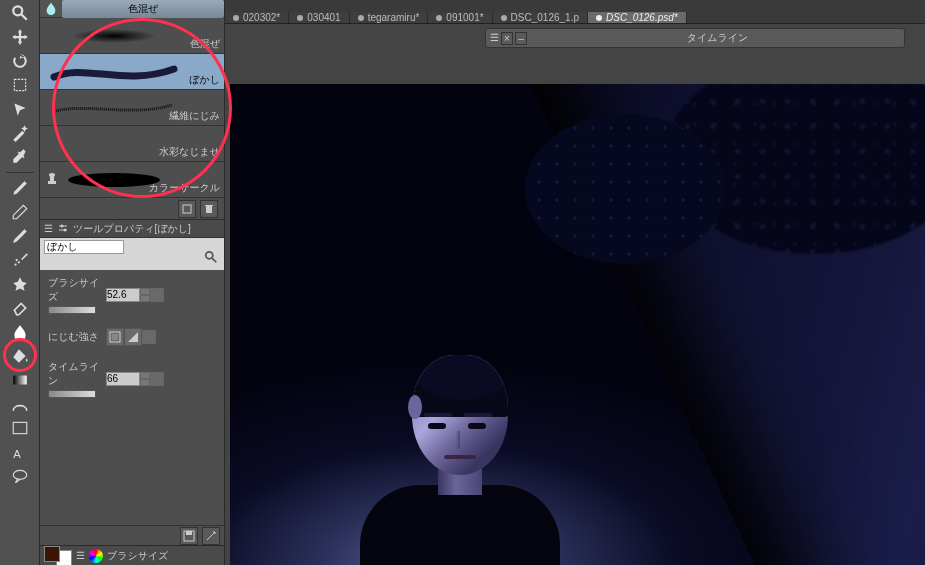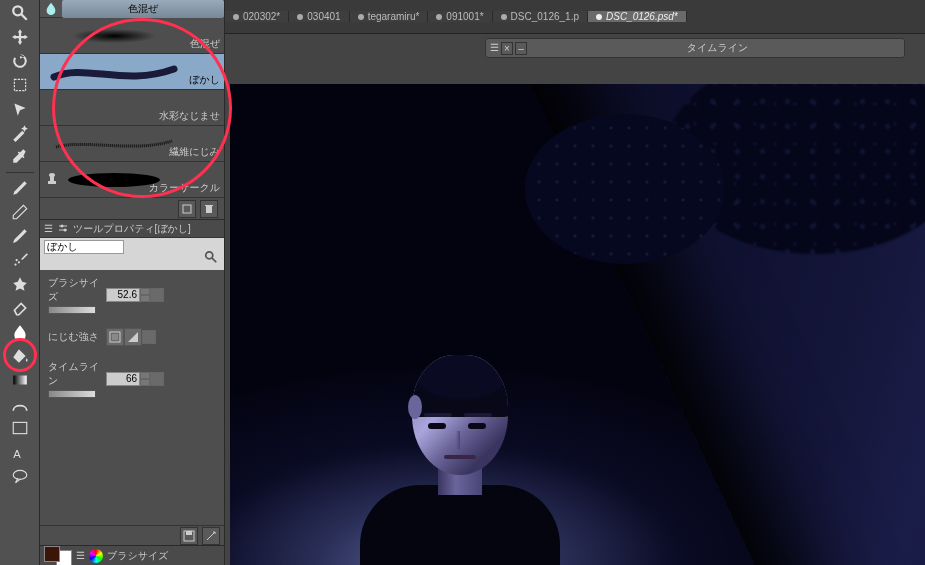--- a/index.html
+++ b/index.html
@@ -27,39 +27,39 @@
 .brush-footer { height: 22px; display: flex; justify-content: flex-end; align-items: center; gap: 4px; padding-right: 6px; border-bottom: 1px solid #2a2a2a; }
 .mini-btn { width: 18px; height: 18px; border: 1px solid #333; background: #5a5a5a; cursor: pointer; display:flex; align-items:center; justify-content:center; }
 
 .prop-header { height: 18px; background: #4a4a4a; display: flex; align-items: center; padding-left: 4px; border-bottom: 1px solid #333; gap: 4px; }
 .prop-input-row { background: #d6d6d6; color: #222; height: 32px; padding: 2px 4px; display:flex; align-items:flex-start; position:relative;}
 .prop-input { width: 80px; height: 14px; background: #fff; border: 1px solid #999; padding: 0 2px; font-size:10px; }
 .prop-body { padding: 6px 8px; display: flex; flex-direction: column; gap: 14px; }
 .prop-row { display: flex; align-items: center; gap: 0; }
 .prop-label { width: 58px; font-size: 10px; }
 .slider-group { display:flex; flex-direction:column; gap:2px; }
-.value-box { width: 34px; height: 14px; background: #ccc; color: #000; border: 1px solid #888; text-align: right; padding-right: 2px; }
+.value-box { width: 34px; height: 14px; background: #ccc; color: #000; border: 1px solid #888; text-align: left; padding-right: 2px; }
 .slider { width: 48px; height: 8px; background: linear-gradient(to right,#888,#ddd); border: 1px solid #555; }
 .stepper { width: 10px; height: 14px; display:flex; flex-direction:column; }
 .stepper div { flex:1; border:1px solid #666; background:#777; }
 .link-icon { width:14px; height:14px; border:1px solid #666; background:#6a6a6a; }
 .opt-btn { width:18px; height:18px; border:1px solid #555; background:#6a6a6a; display:flex; align-items:center; justify-content:center; }
 
 .prop-footer { height: 20px; display:flex; justify-content:flex-end; align-items:center; gap:4px; padding-right:4px; border-top:1px solid #333; }
 
 .color-strip { display:flex; align-items:center; height:20px; padding:0 4px; gap:4px; border-top:1px solid #2a2a2a; background:#4a4a4a; }
 .color-swatches { position:relative; width:28px; height:20px; }
 .swatch-back { position:absolute; right:0; bottom:0; width:16px; height:16px; background:#fff; border:1px solid #888; }
 .swatch-front { position:absolute; left:0; top:0; width:16px; height:16px; background:#3a1508; border:1px solid #888; }
 .color-wheel { width:14px; height:14px; border-radius:50%; background: conic-gradient(red,yellow,lime,cyan,blue,magenta,red); }
 
 .big-circle { position:absolute; border:3px solid #ff3050; border-radius:50%; width:180px; height:180px; left:12px; top:18px; pointer-events:none; z-index:10; }
 
 .main-area { flex: 1; display: flex; flex-direction: column; background: #444; position:relative; }
-.tab-bar { height: 34px; background: #3a3a3a; display: flex; align-items: center; border-bottom:1px solid #222; }
+.tab-bar { height: 24px; background: #3a3a3a; display: flex; align-items: flex-end; border-bottom:1px solid #222; }
 .tab { display: flex; align-items: center; gap: 4px; padding: 0 8px; border-right: 1px solid #2a2a2a; color: #bbb; cursor: pointer; background:#3e3e3e; }
 .tab-dot { width:6px; height:6px; border-radius:50%; background:#aaa; }
 .tab.active { background: #6a6a6a; color: #eee; font-style: italic; }
 .tab.active .tab-dot { background:#eee; }
 
 .sub-bar { margin-top:4px; height: 20px; width: 420px; background: #5a5a5a; margin-left: 260px; display:flex; align-items:center; border:1px solid #333; border-radius:3px; }
 .sub-bar-left { display:flex; gap:2px; padding:0 4px; }
 .sub-bar-title { flex:1; text-align:center; }
 
 .canvas { position:absolute; left:5px; right:0; top:84px; bottom:0; background:#040410; overflow:hidden; }
@@ -222,30 +222,30 @@
     </div>
     <div class="brush-item selected">
       <div class="brush-thumb">
           <svg width="140" height="26" viewBox="0 0 140 26">
             <path d="M10 18 C 40 4, 80 28, 130 10" stroke="#1a1a3a" stroke-width="7" fill="none" stroke-linecap="round"></path>
           </svg>
         </div>
       <span class="brush-label">ぼかし</span>
     </div>
     <div class="brush-item">
-      <div class="brush-thumb"></div>
-      <span class="brush-label">水彩なじませ</span>
-    </div>
-    <div class="brush-item">
       <div class="brush-thumb">
           <svg width="140" height="26" viewBox="0 0 140 26">
             <path d="M12 16 C 40 8, 90 22, 128 10" stroke="#111" stroke-width="3" fill="none" stroke-dasharray="1 1"></path>
           </svg>
         </div>
       <span class="brush-label">繊維にじみ</span>
+    </div>
+    <div class="brush-item">
+      <div class="brush-thumb"></div>
+      <span class="brush-label">水彩なじませ</span>
     </div>
     <div class="brush-item">
       <span><svg width="16" height="16" viewBox="0 0 16 16" fill="#ccc">
             <rect x="4" y="10" width="8" height="3"></rect>
             <rect x="6" y="5" width="4" height="5"></rect>
             <ellipse cx="8" cy="4" rx="3" ry="2"></ellipse>
           </svg></span>
       <div class="brush-thumb" style="width:100px">
           <svg width="100" height="20" viewBox="0 0 100 20">
             <ellipse cx="50" cy="10" rx="46" ry="7" fill="#000"></ellipse>

